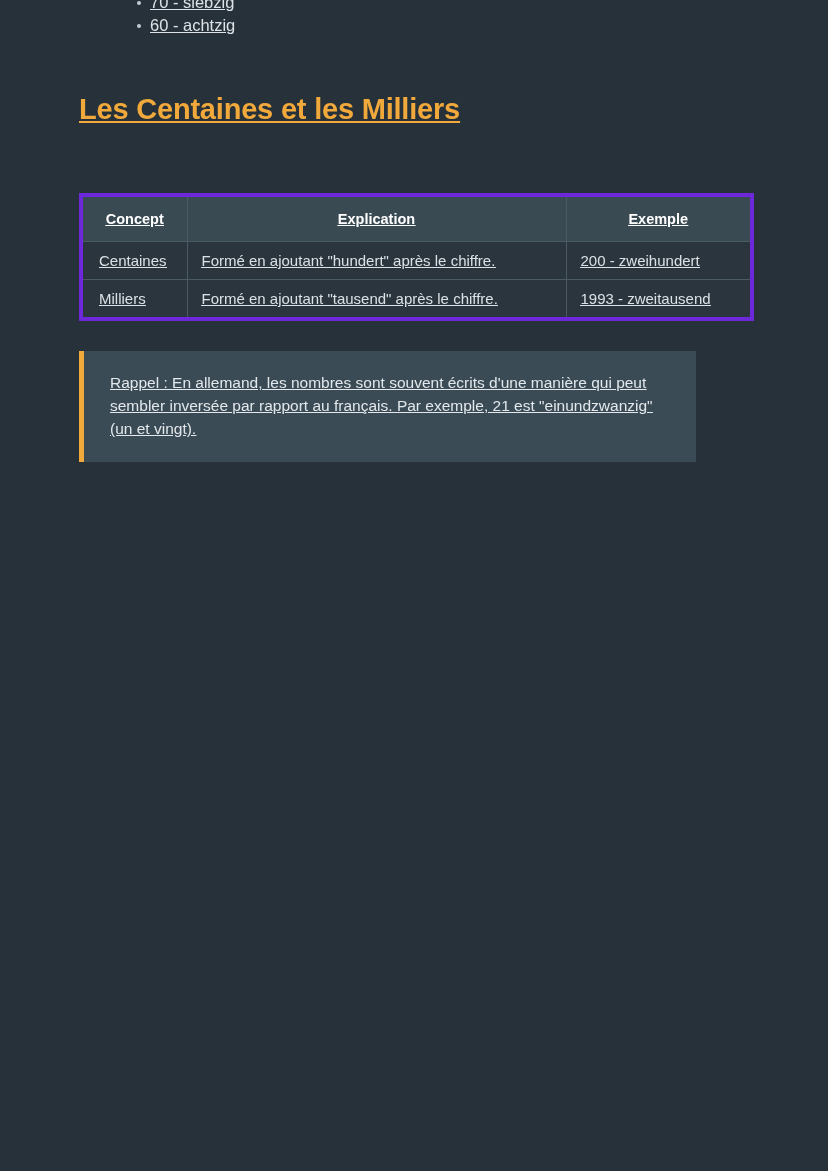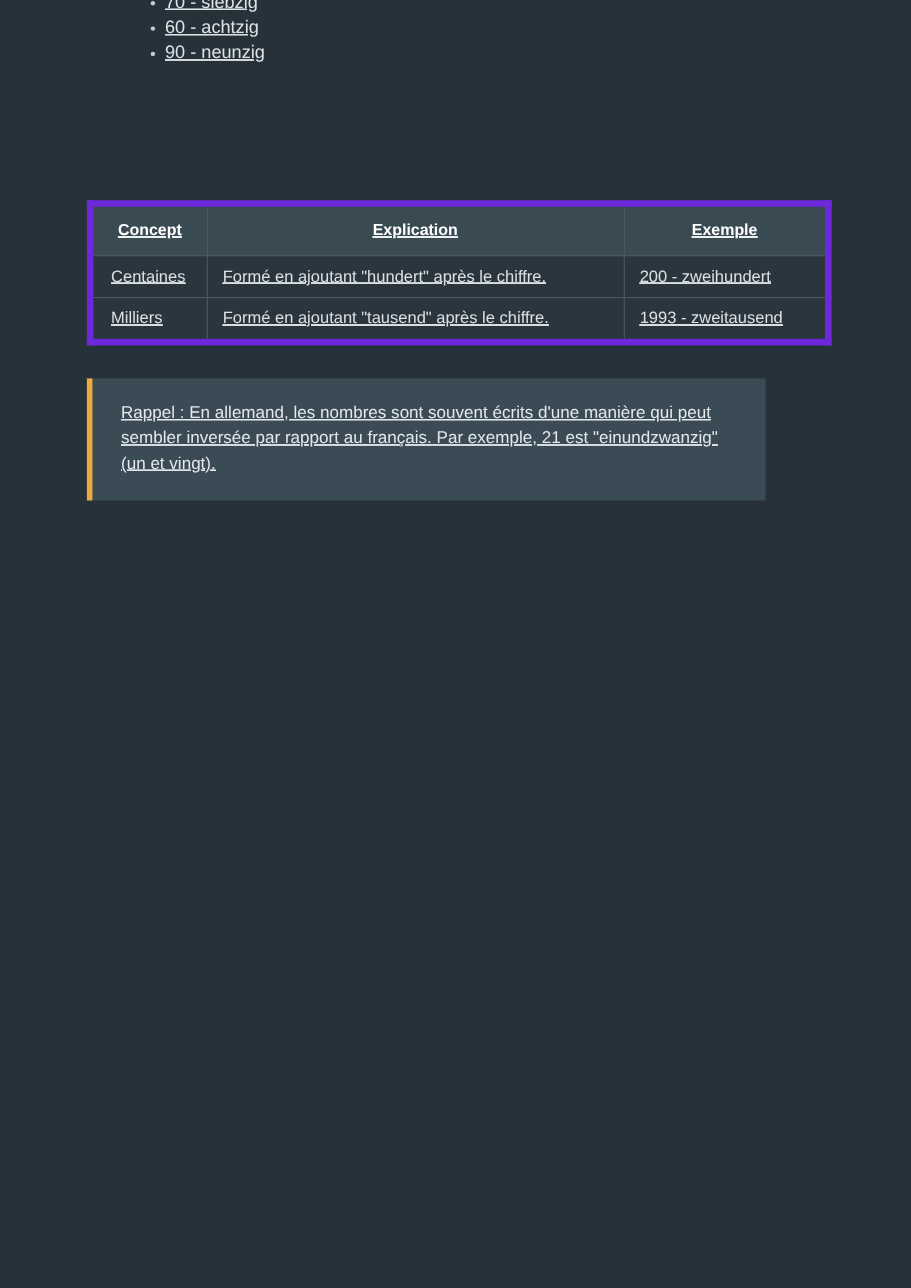--- a/index.html
+++ b/index.html
@@ -80,21 +80,21 @@
   
   .table-wrap {
     position: relative;
     top: 113px;
     width: 671px;
   }
   table.concept-table {
     width: 671px;
     border-collapse: collapse;
     table-layout: fixed;
-    border: 6px solid #6d28d9;
+    border: 4px solid #6d28d9;
   }
   table.concept-table th,
   table.concept-table td {
     border: 1px solid #4a5b65;
     vertical-align: middle;
   }
   table.concept-table thead th {
     background: #3a4a53;
     color: #ffffff;
     font-size: 14.5px;
@@ -136,23 +136,23 @@
   }
 </style>
 </head>
 <body>
 
 <div class="page">
 
   <ul class="num-list">
     <li>70 - siebzig</li>
     <li>60 - achtzig</li>
-    <li>90 - neunzig</li>
   </ul>
 
+  <h2 class="section-heading">Les Centaines et les Milliers</h2>
 
 
   <div class="table-wrap">
     <table class="concept-table">
       <colgroup>
         <col class="c1">
           <col class="c2">
           <col class="c3">
       </colgroup>
       <thead>

